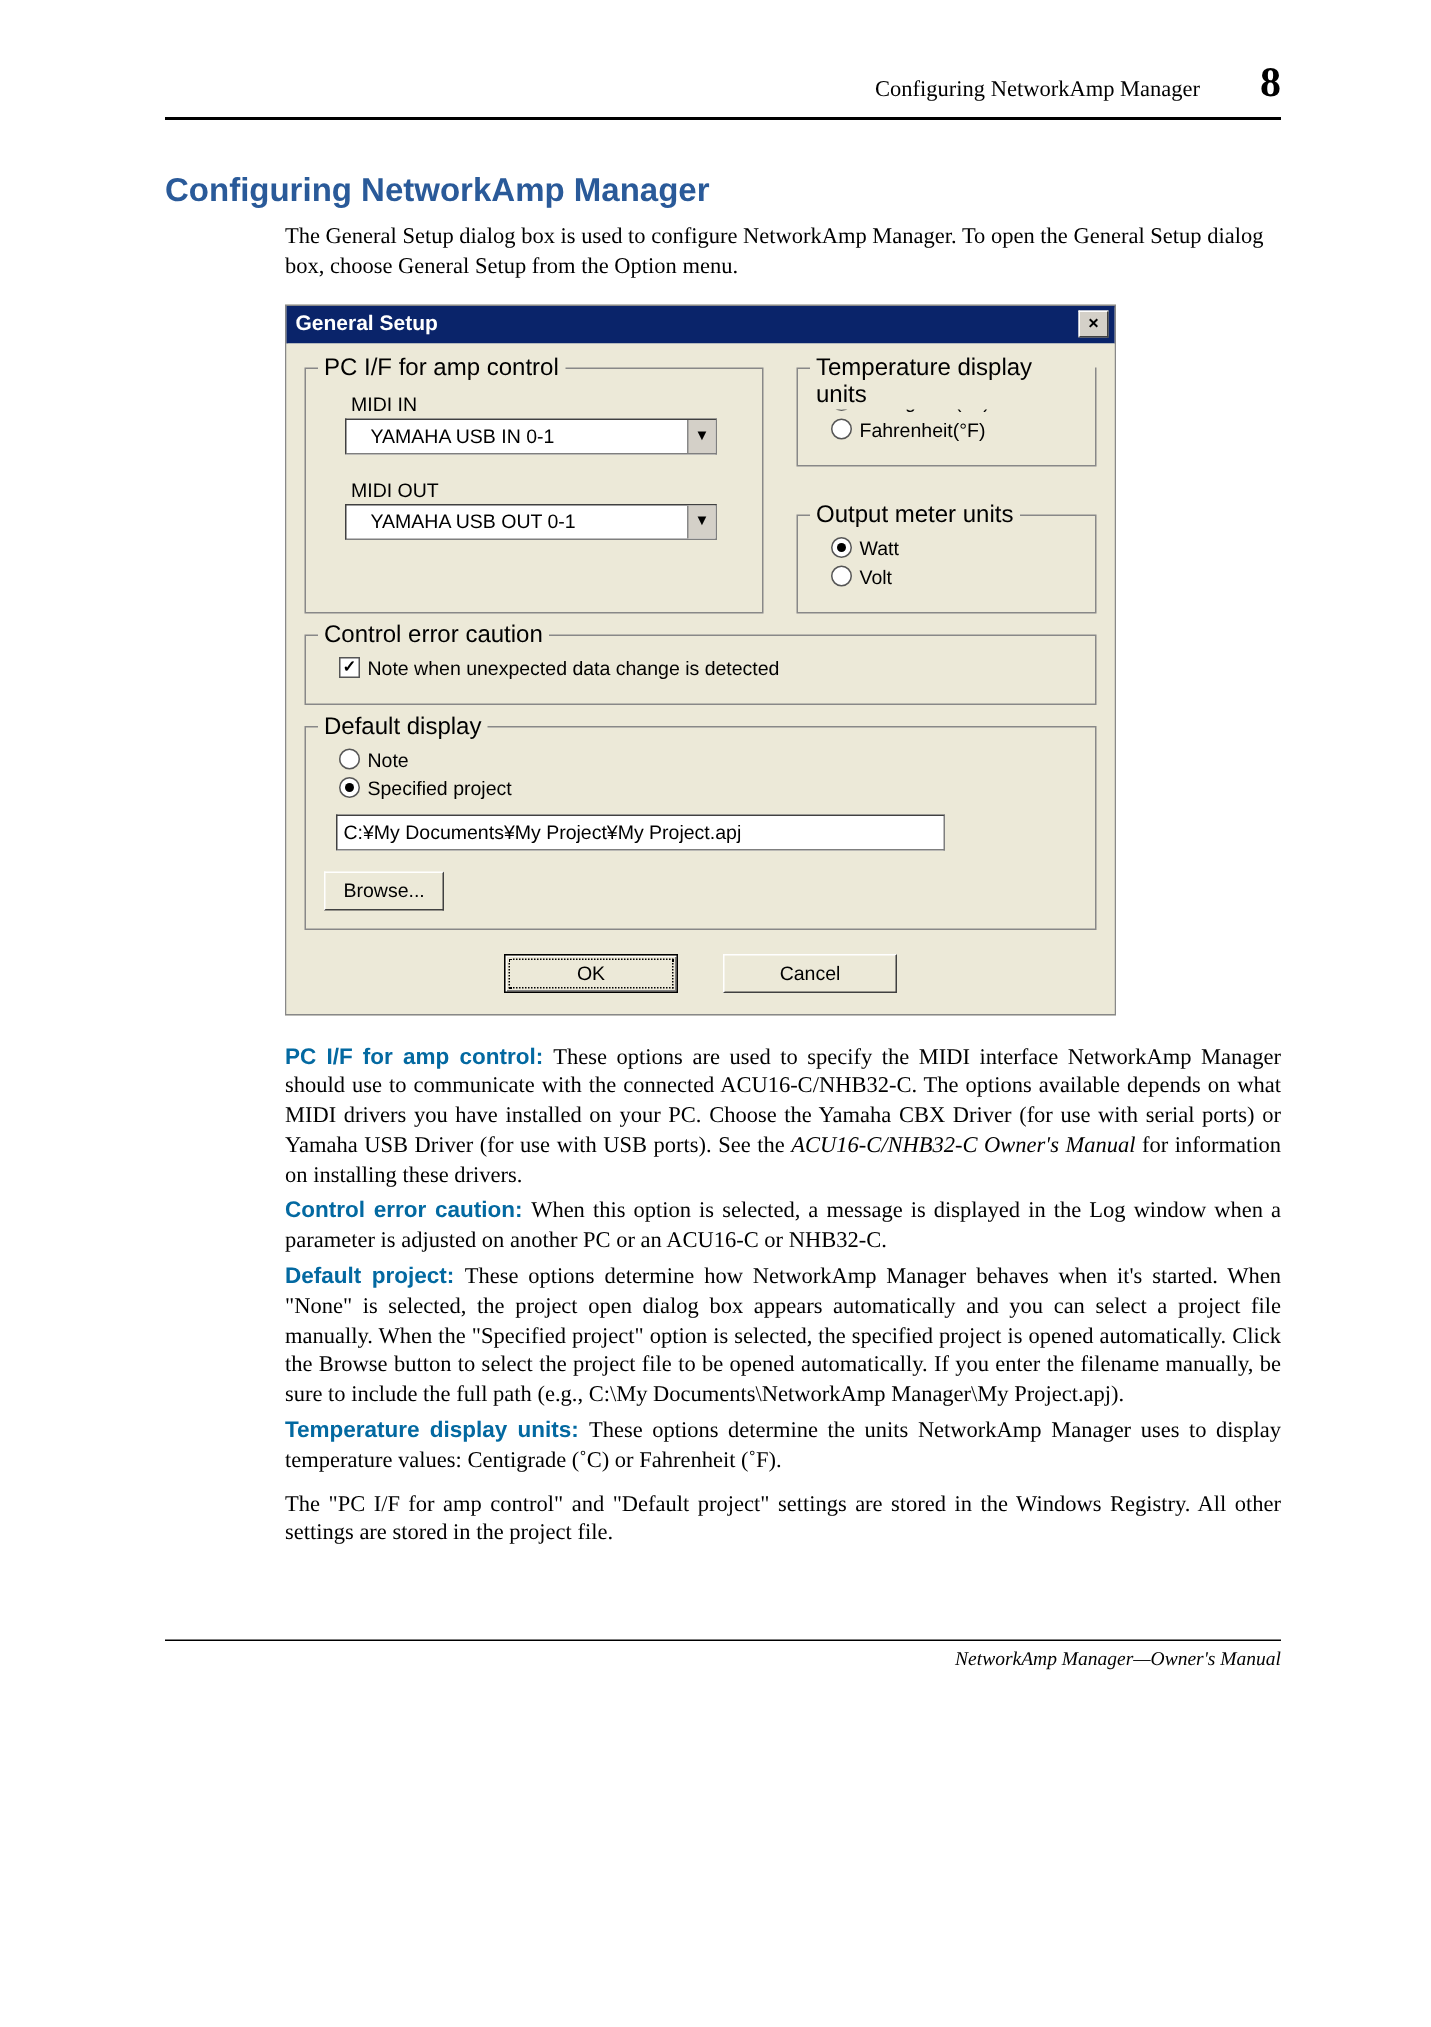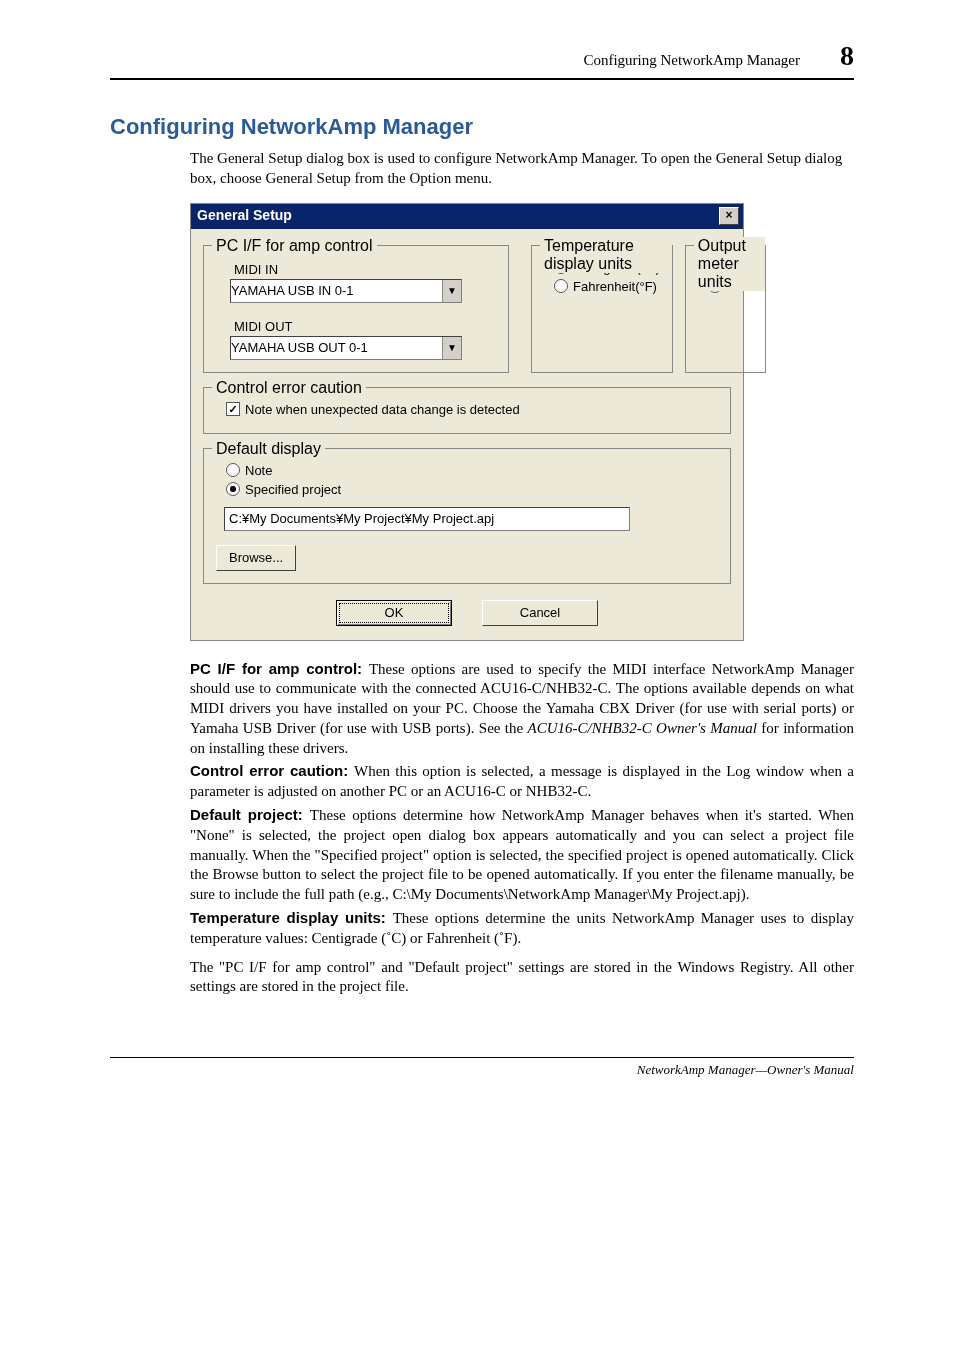--- a/index.html
+++ b/index.html
@@ -92,33 +92,33 @@
   }
   .fieldset .legend {
     position: absolute;
     top: -9px;
     left: 8px;
     background: #ece9d8;
     padding: 0 4px;
     font-size: 16px;
   }
   .col-left { flex: 0 0 280px; }
-  .col-right { flex: 1; display:flex; flex-direction:row; gap:12px;justify-content:flex-end; }
+  .col-right { flex: 1; display:flex; flex-direction:column; gap:26px;justify-content:flex-end; }
   .lbl { margin: 6px 0 2px 18px; }
   .select {
     display: flex;
     width: 230px;
     margin-left: 14px;
     height: 22px;
     background: #fff;
     border: 1px solid #7f7f7f;
     border-top-color:#404040;
     border-left-color:#404040;
     align-items: center;
-    padding-left: 0;
+    padding-left: 16px;
     justify-content: space-between;
     font-size: 13px;
   }
   .select .arrow {
     width: 18px;
     height: 100%;
     background: #d4d0c8;
     border-left: 1px solid #888;
     display:flex;align-items:center;justify-content:center;
     font-size:10px;
@@ -161,21 +161,21 @@
   }
   .browse-wrap{ display:flex; align-items:flex-start; gap:12px;flex-direction:column; }
   
   .body-para {
     margin: 0 0 3px 80px;
     font-size: 15px;
     line-height: 1.32;
     text-align: justify;
   }
   .runhead {
-    color: #000000;
+    color: #0369a1;
     font-family: Arial, Helvetica, sans-serif;
     font-weight: bold;
     font-size: 15px;
   }
   .body-para em { }
   .footer {
     border-top: 1.5px solid #000;
     margin-top: 60px;
     padding-top: 4px;
     text-align: right;

